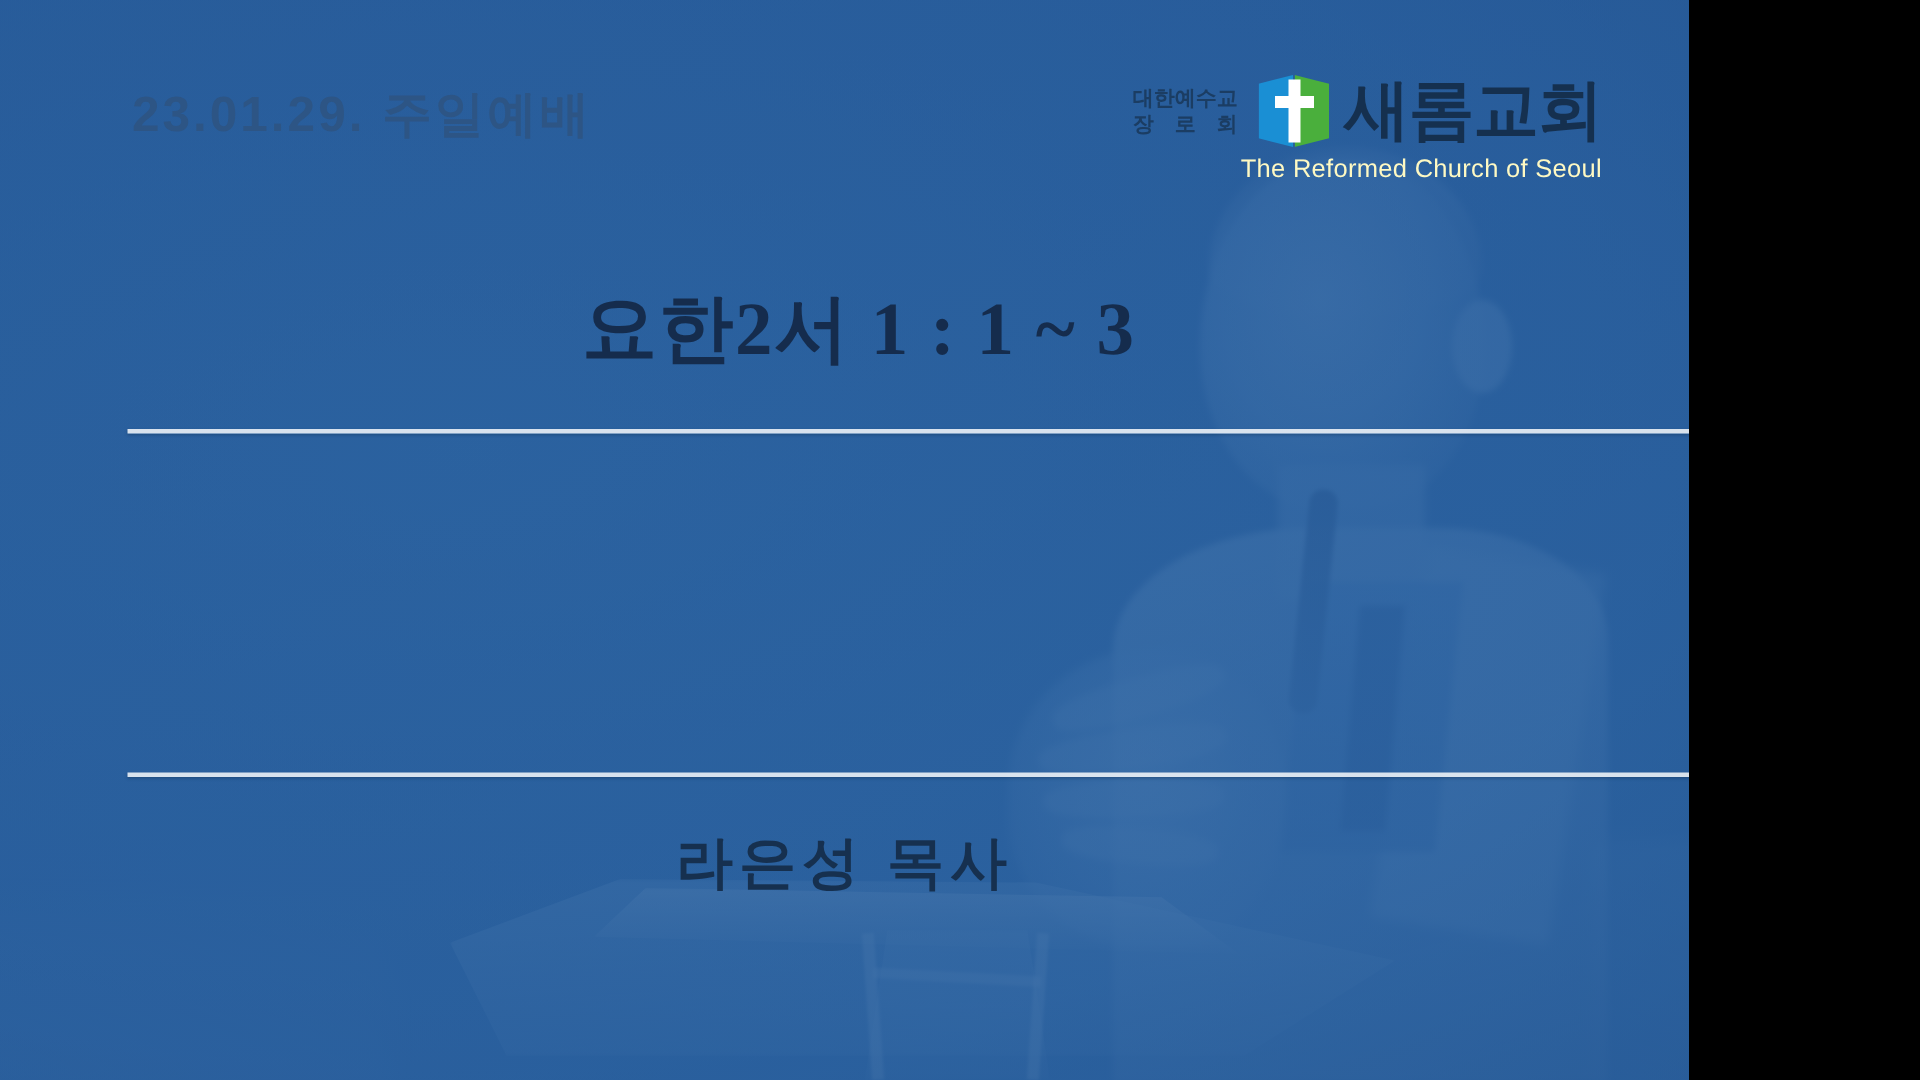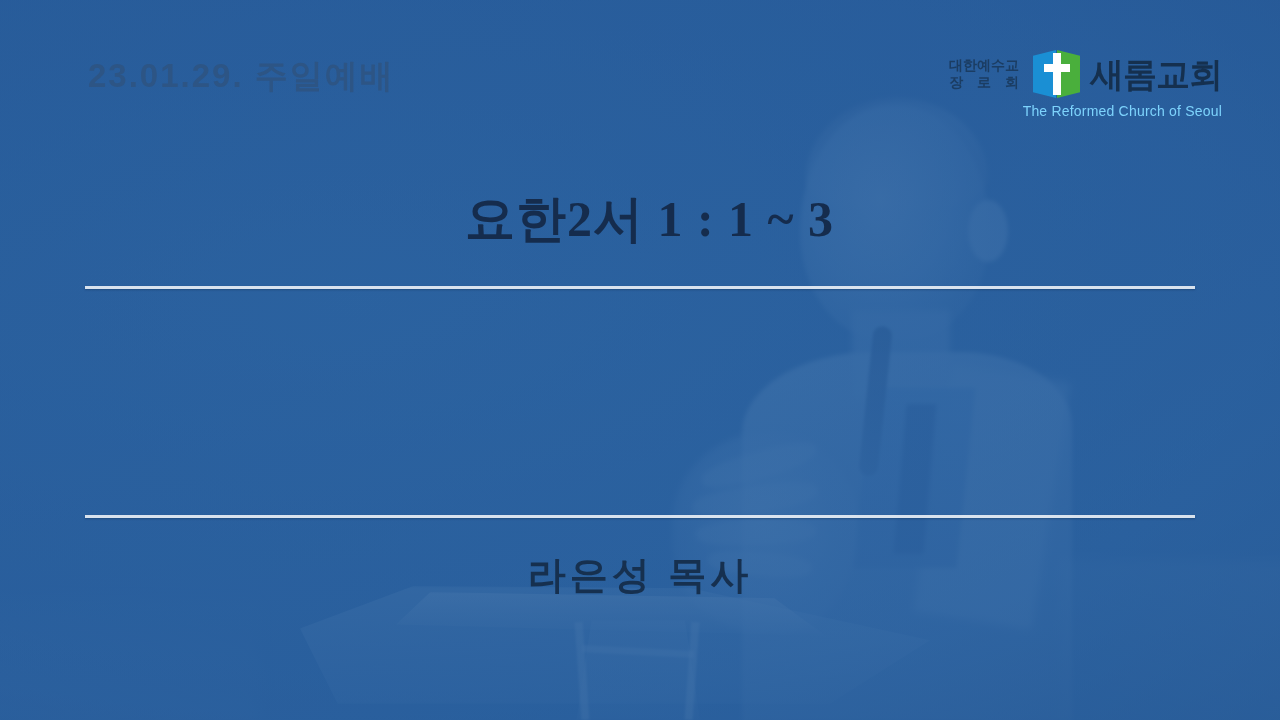--- a/index.html
+++ b/index.html
@@ -7,21 +7,21 @@
     margin: 0;
     padding: 0;
     background: #000;
   }
   body {
     font-family: "Liberation Sans", "DejaVu Sans", sans-serif;
   }
 
   #slide {
     position: relative;
-    width: 1280px;
+    width: 1126px;
     height: 720px;
     overflow: hidden;
     background: #2c62a0;
   }
 
   
   .photo-layer {
     position: absolute;
     inset: 0;
     overflow: hidden;
@@ -345,30 +345,30 @@
     height: 42px;
   }
   .mark .cross-h {
     left: 11px;
     top: 14px;
     width: 26px;
     height: 8px;
   }
 
   .church-name {
-    font-size: 34px;
+    font-size: 44px;
     font-weight: 700;
     color: #15304f;
     letter-spacing: -1px;
     line-height: 1;
   }
   .tagline {
     margin-top: 6px;
-    font-size: 14px;
-    color: #7dd3fc;
+    font-size: 17px;
+    color: #fef9c3;
     letter-spacing: 0.2px;
     line-height: 1;
   }
 
   
   .scripture {
     position: absolute;
     left: 0;
     right: 0;
     top: 186px;

